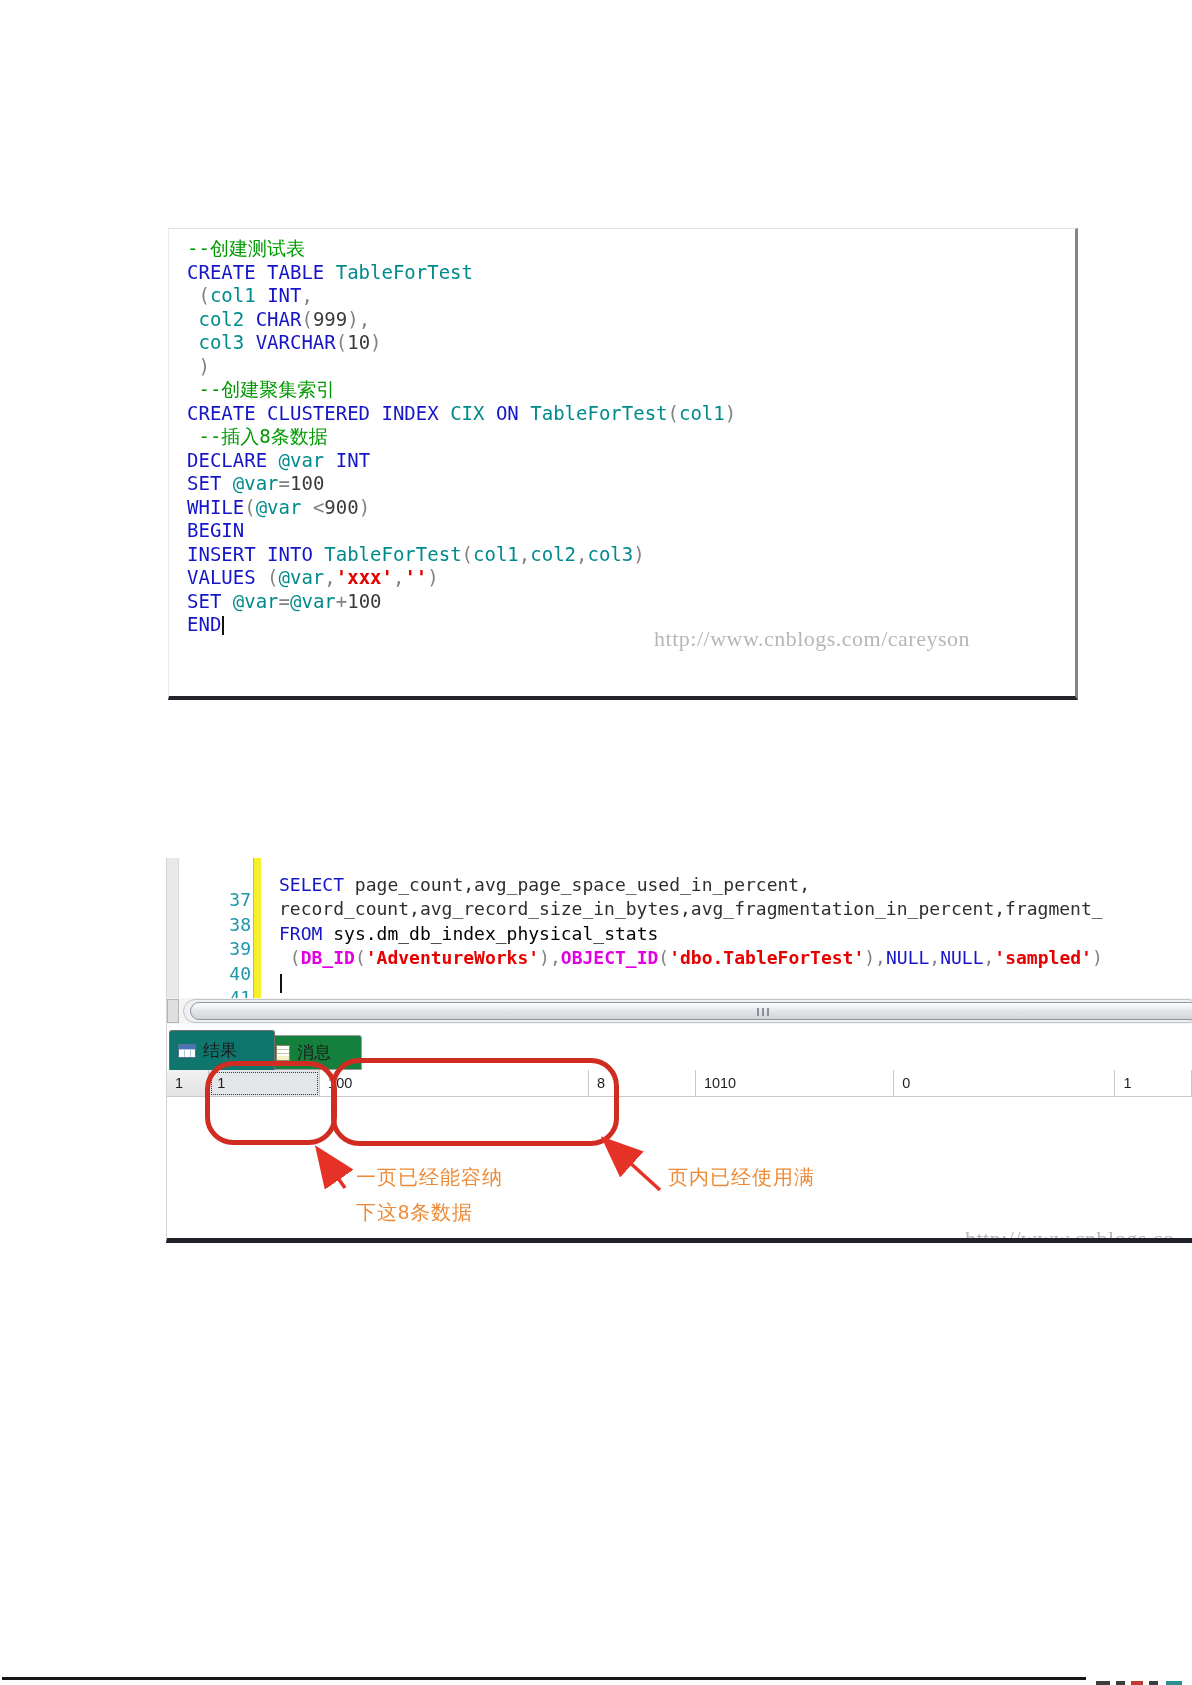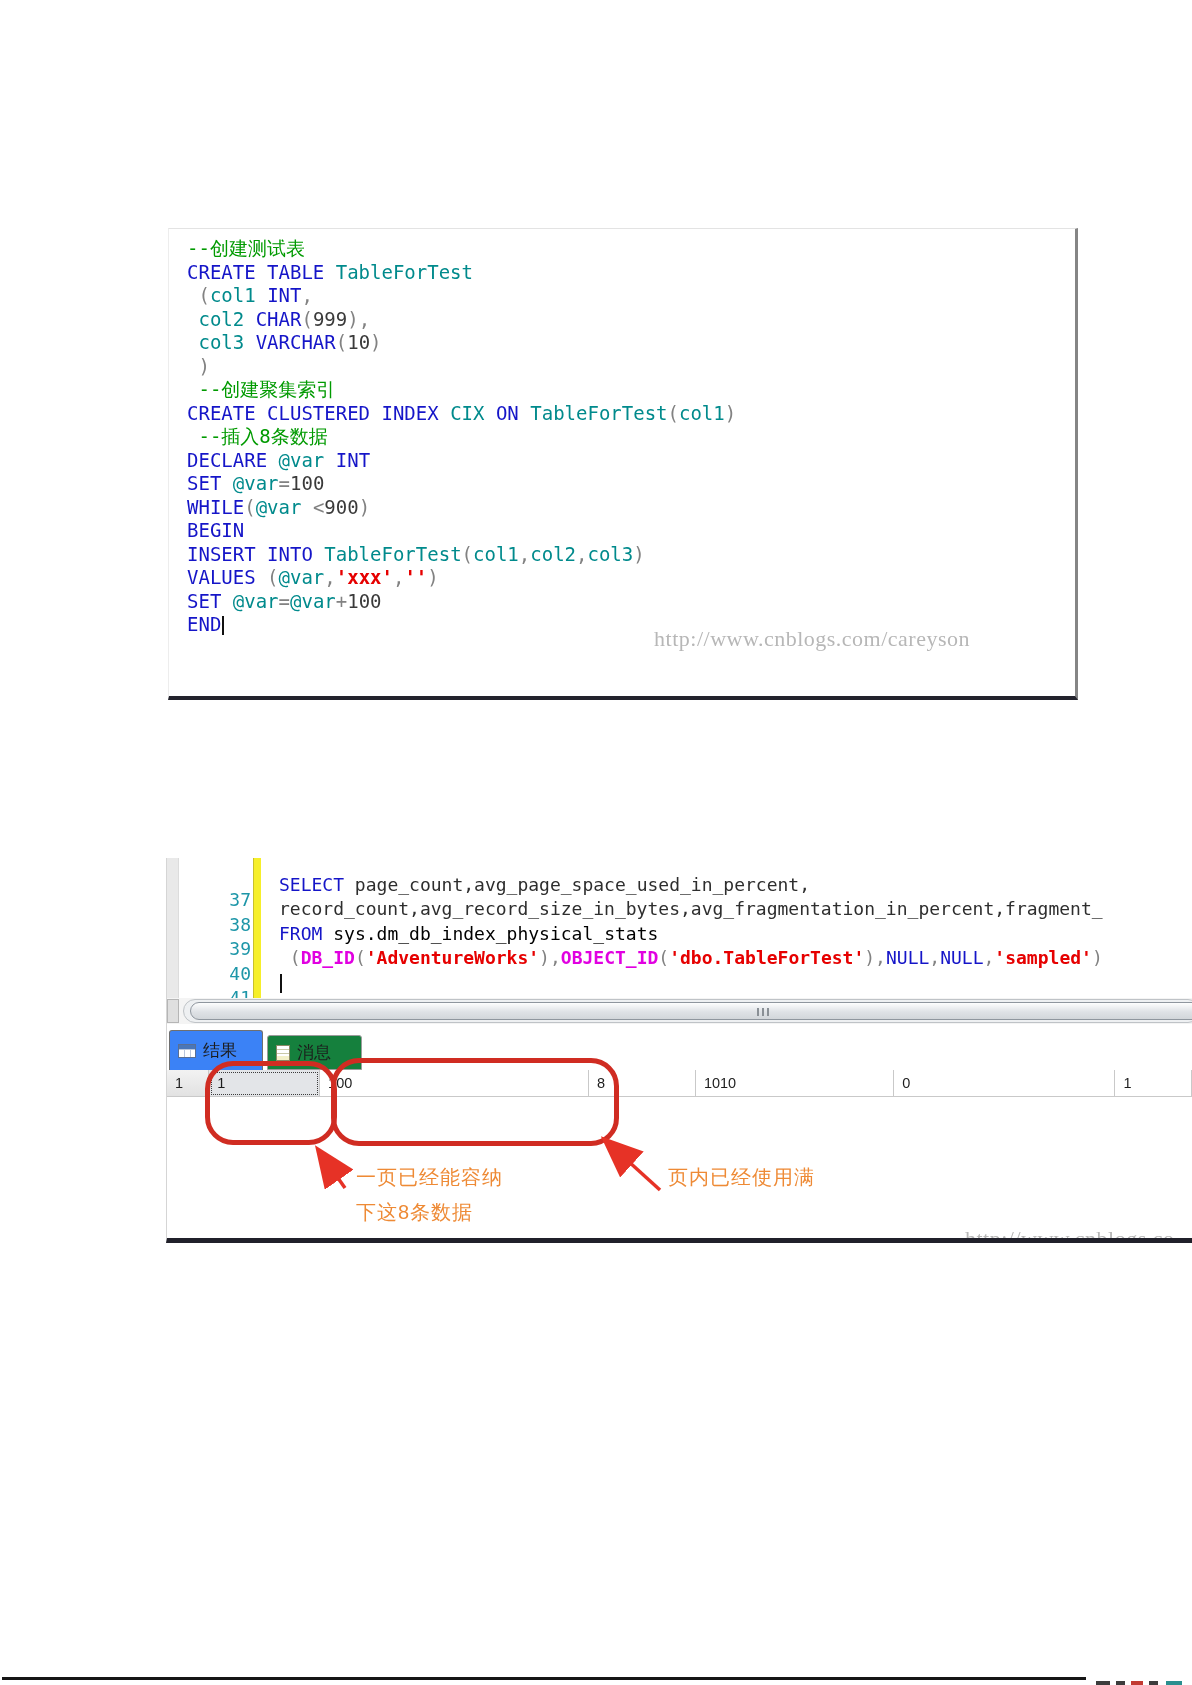--- a/index.html
+++ b/index.html
@@ -54,21 +54,21 @@
   .hscroll{position:absolute;left:0;top:140px;width:100%;height:26px;background:#f4f4f4;}
   .hs-frag{position:absolute;left:0;top:1px;width:12px;height:24px;background:#dfdfdf;border:1px solid #b5b5b5;box-sizing:border-box;}
   .hs-track{position:absolute;left:16px;top:1px;right:-8px;height:24px;background:#eef0f2;border:1px solid #bfc3c7;border-radius:12px;box-sizing:border-box;}
   .hs-thumb{position:absolute;left:6px;top:2px;width:1128px;height:18px;border:1px solid #8f969e;border-radius:10px;
             background:linear-gradient(#fefefe,#dfe2e6 55%,#d2d6da);box-sizing:border-box;}
   .hs-grip{position:absolute;top:5px;width:2px;height:8px;background:#8a9096;}
   
   .tabstrip{position:absolute;left:0;top:166px;width:100%;height:46px;background:#ffffff;}
   .tab{position:absolute;box-sizing:border-box;display:flex;align-items:center;gap:7px;
        font-size:17px;color:#1c1c1c;padding-left:8px;cursor:default;}
-  .tab-results{left:2px;top:6px;width:94px;height:40px;background:#3b82f6;
+  .tab-results{left:2px;top:6px;width:106px;height:40px;background:#0f766e;
        border:1px solid #6f6f6f;border-bottom:none;border-radius:3px 3px 0 0;z-index:3;}
   .tab-messages{left:100px;top:11px;width:95px;height:35px;background:#15803d;
        border:1px solid #9c9c9c;border-radius:3px 3px 0 0;z-index:1;}
   .icon-grid{width:18px;height:14px;box-sizing:border-box;border:1px solid #5a6f94;background:
       linear-gradient(#4a76b8,#4a76b8) 0 0/18px 4px no-repeat,
       linear-gradient(#b9c6dd,#b9c6dd) 0 4px/18px 1px no-repeat,
       repeating-linear-gradient(90deg,#fff 0 5px,#b9c6dd 5px 6px);}
   .icon-msg{width:14px;height:16px;box-sizing:border-box;border:1px solid #8a8a66;background:
       linear-gradient(#f3f0c8,#f3f0c8) 0 10px/14px 6px no-repeat,
       repeating-linear-gradient(#fff 0 3px,#c9c9a8 3px 4px);}

